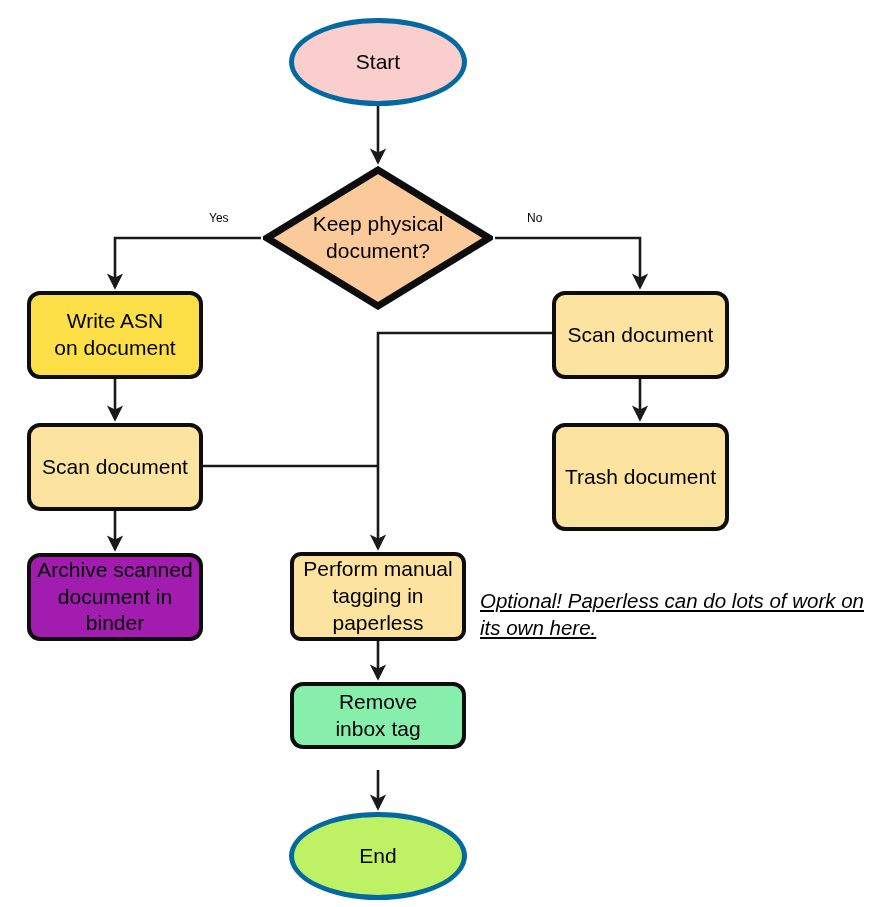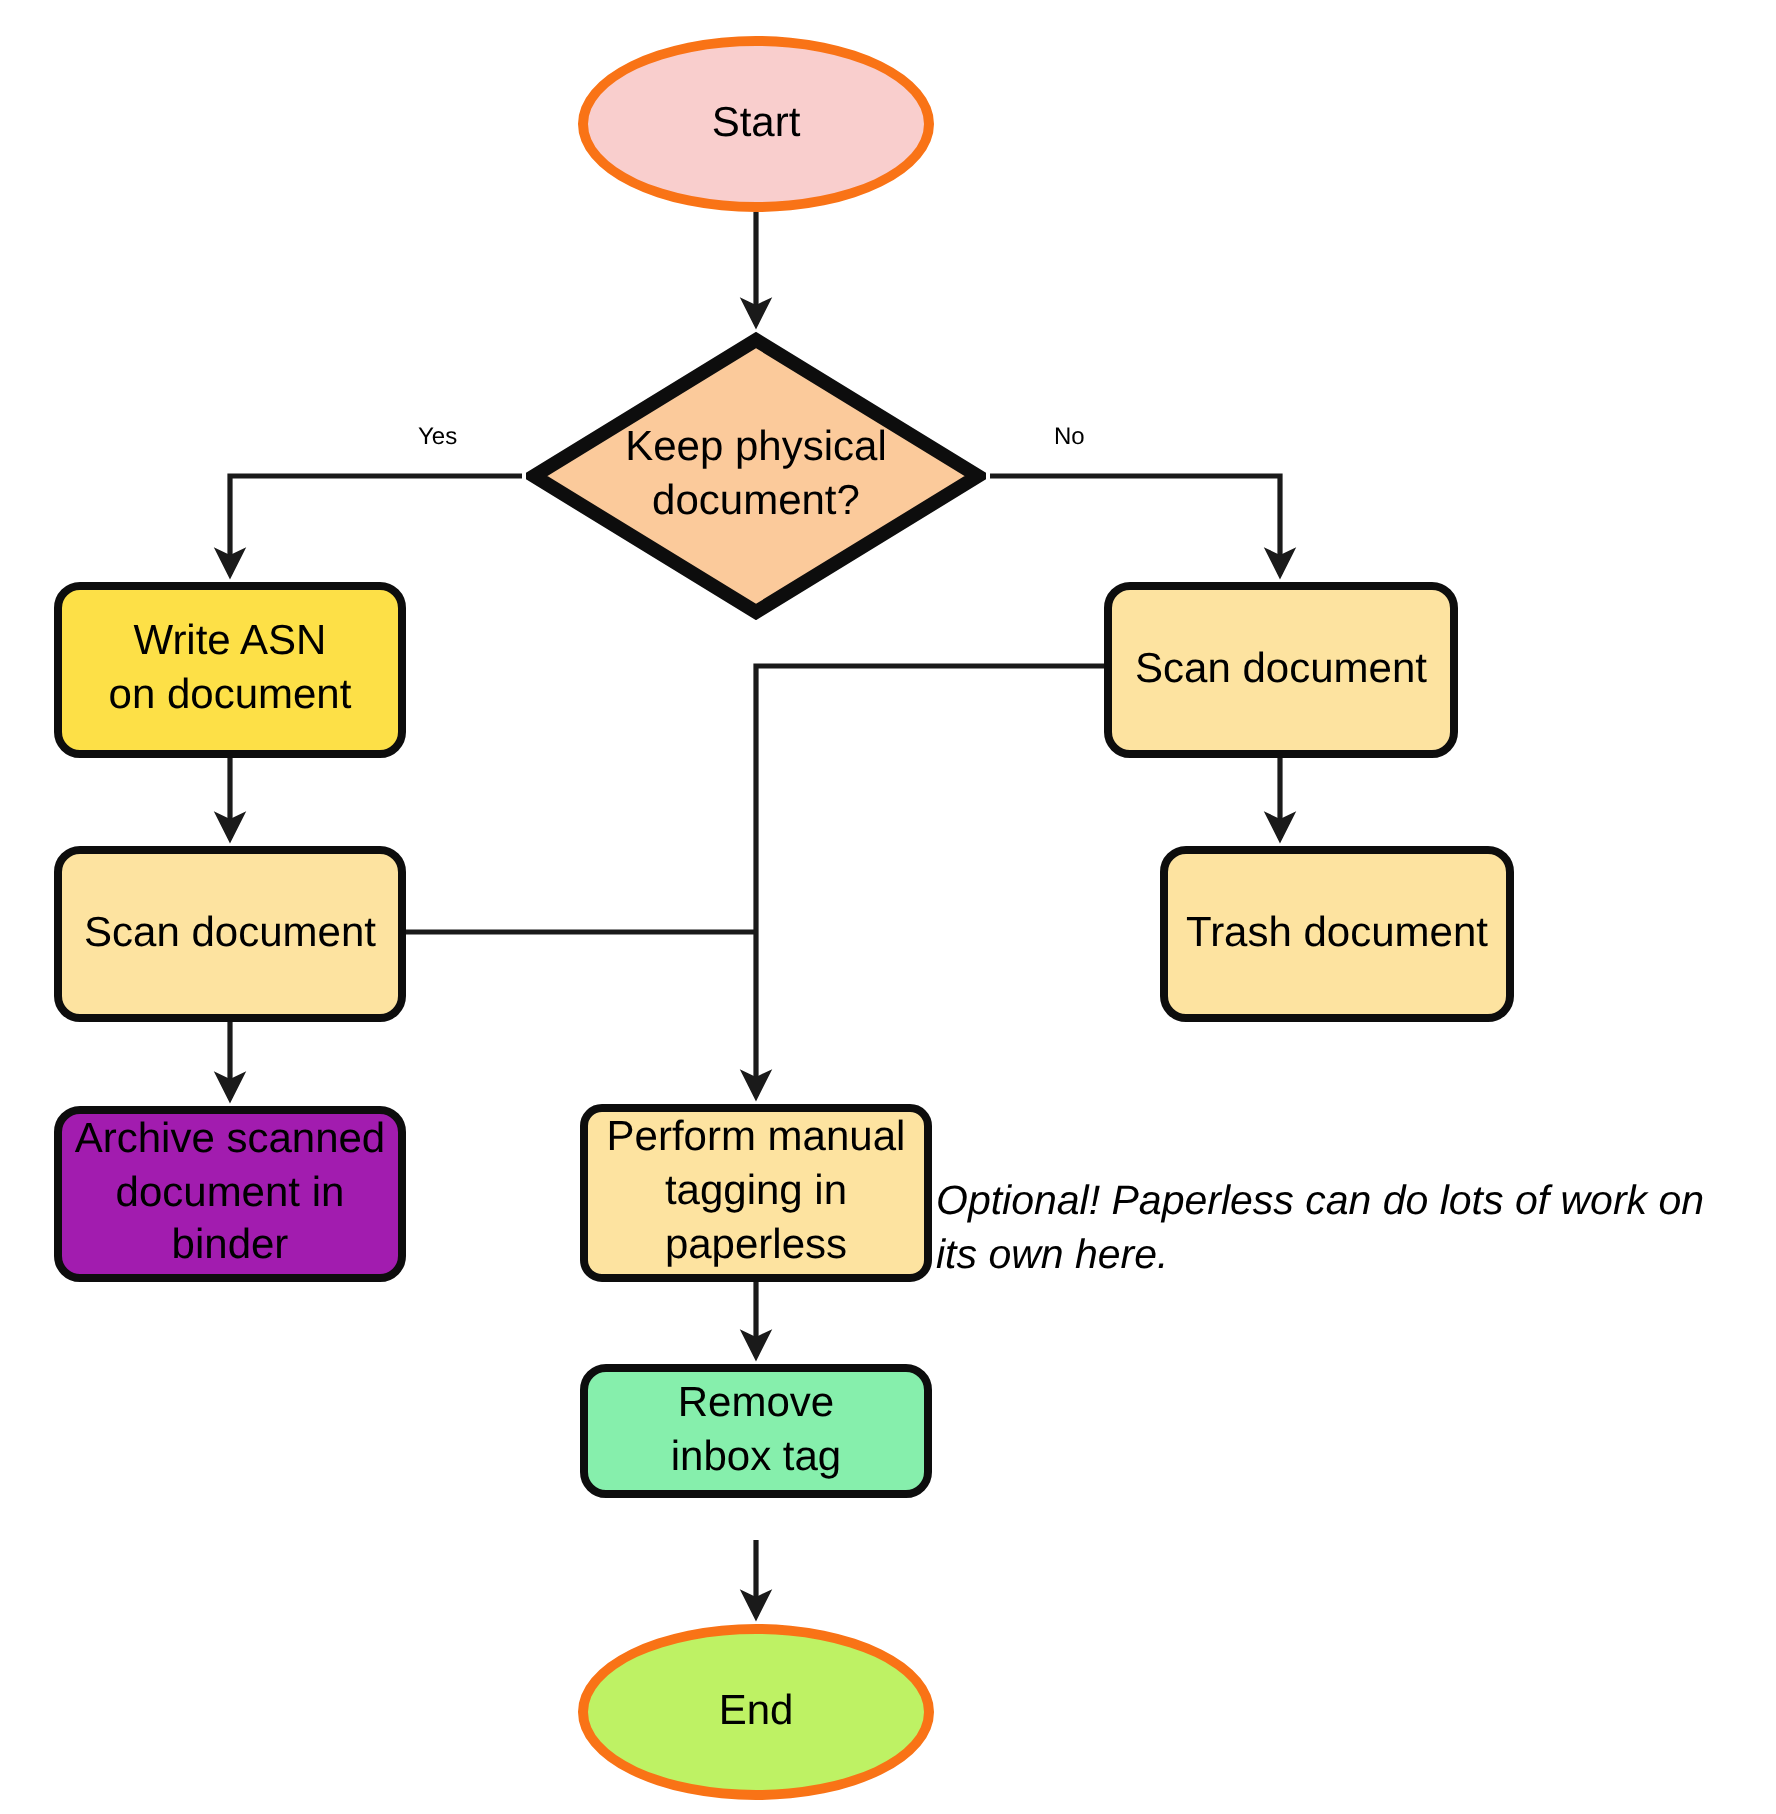--- a/index.html
+++ b/index.html
@@ -37,21 +37,21 @@
     font-size: 21px;
     line-height: 1.28;
     white-space: pre-line;
     z-index: 2;
   }
   .node-process {
     border: 4px solid #0d0d0d;
     border-radius: 13px;
   }
   .node-terminal {
-    border: 5px solid #f97316;
+    border: 5px solid #0369a1;
     border-radius: 50%;
     align-items: center;
   }
   .node-decision {
     border: none;
     background: transparent;
   }
   .diamond-shape {
     position: absolute;
     left: 0;
@@ -141,21 +141,21 @@
   <div class="node node-process" style="left:27px; top:553px; width:176px; height:88px; background:#a21caf;">
     <span>Archive scanned
 document in
 binder</span>
   </div>
 
   <div class="node node-process" style="left:552px; top:291px; width:177px; height:88px; background:#fde3a0;">
     <span>Scan document</span>
   </div>
 
-  <div class="node node-process" style="left:580px; top:423px; width:177px; height:88px; background:#fde3a0;">
+  <div class="node node-process" style="left:552px; top:423px; width:177px; height:108px; background:#fde3a0;">
     <span>Trash document</span>
   </div>
 
   <div class="node node-process" style="left:290px; top:552px; width:176px; height:89px; background:#fde3a0;border-radius:11px;">
     <span>Perform manual
 tagging in
 paperless</span>
   </div>
 
   <div class="node node-process" style="left:290px; top:682px; width:176px; height:67px; background:#86efac;">
@@ -164,16 +164,16 @@
   </div>
 
   <div class="node node-terminal" style="left:289px; top:812px; width:178px; height:88px; background:#bef264;">
     <span>End</span>
   </div>
 
   <div class="edge-label" style="left:209px; top:211px;">Yes</div>
 
   <div class="edge-label" style="left:527px; top:211px;">No</div>
 
-  <div class="side-note" style="left:468px; top:587px; width:400px;">Optional! Paperless can do lots of work on
+  <div class="side-note" style="left:480px; top:587px; width:400px;text-decoration:underline;">Optional! Paperless can do lots of work on
 its own here.</div>
 
 </div>
 
 </body></html>

